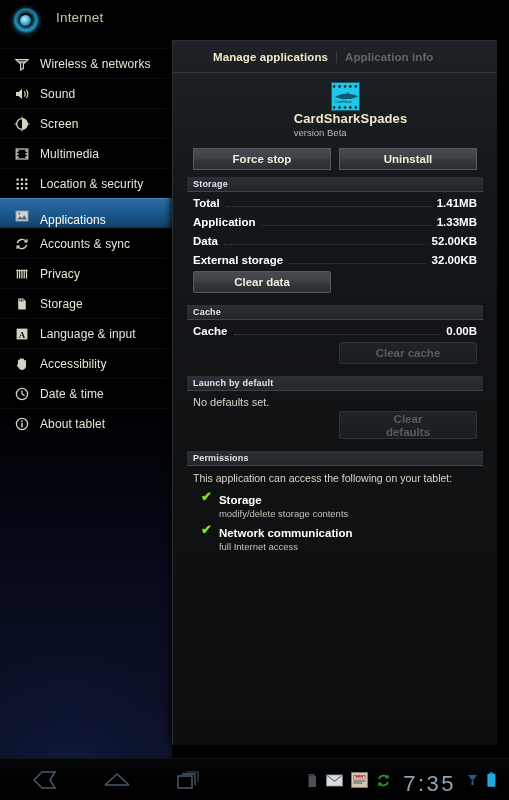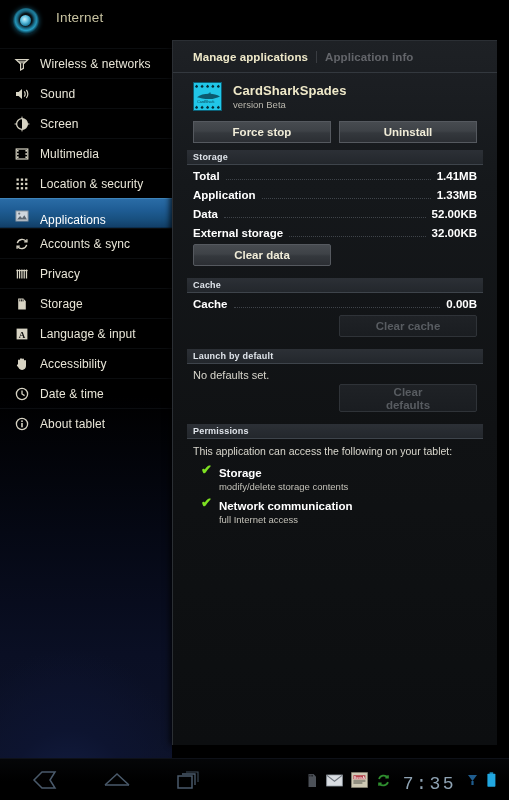--- a/index.html
+++ b/index.html
@@ -97,32 +97,33 @@
     display:flex; align-items:center;
     padding-left:20px;
     border-bottom:1px solid #33383e;
   }
   .tab {
     font-size:11.5px;
     font-weight:bold;
     letter-spacing:0.1px;
     padding-right:8px;
   }
-  .tab.active { color:#efe9c9; }
+  .tab.active { color:#efe9c9;margin-left:20px; }
   .tab.inactive {
     color:#63656a;
     border-left:1px solid #3a3d42;
     padding-left:8px;
   }
 
   
   #app-head {
     position:relative;
     display:flex; align-items:center;
     padding:9px 0 4px 20px;
+    flex-direction:column;
   }
   .app-icon {
     position:relative;
     width:29px; height:29px;
     background:#21c6e8;
     border:1px solid #0c5f75;
     flex:0 0 29px;
     overflow:hidden;
   }
   .app-icon .spaderow {
@@ -253,22 +254,22 @@
     display:flex; align-items:center;
   }
   #sysbar-left { display:flex; align-items:center; padding-left:30px; gap:42px; }
   .sysicon { width:30px; height:22px; display:flex; align-items:center; justify-content:center; }
   #sysbar-right {
     position:absolute; right:12px; top:0; height:42px;
     display:flex; align-items:center; gap:8px;
   }
   .statusicon { display:flex; align-items:center; justify-content:center; }
   #clock {
-    font-size:18px; color:#8fa3b4; letter-spacing:2.5px;
-    font-family:Liberation Mono, monospace;
+    font-size:22px; color:#8fa3b4; letter-spacing:2.5px;
+    font-family:Liberation Sans, sans-serif;
     margin:8px 3px 0 4px;
   }
 </style>
 </head>
 <body>
 
 <div id="screen">
 
   <div id="sidebar">
 

